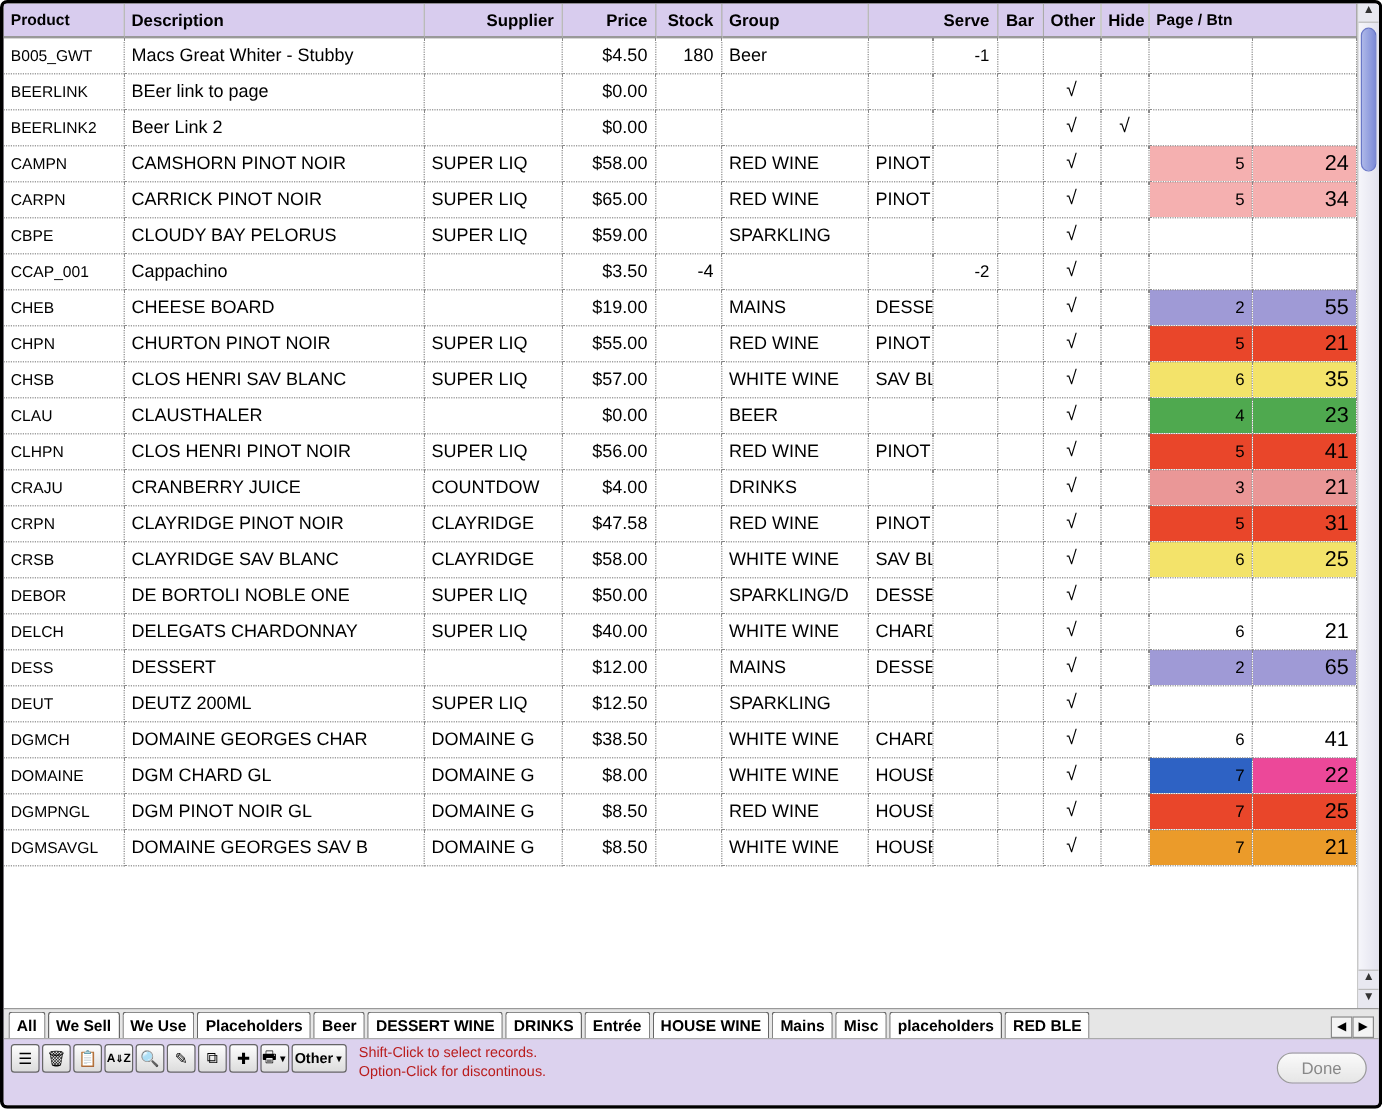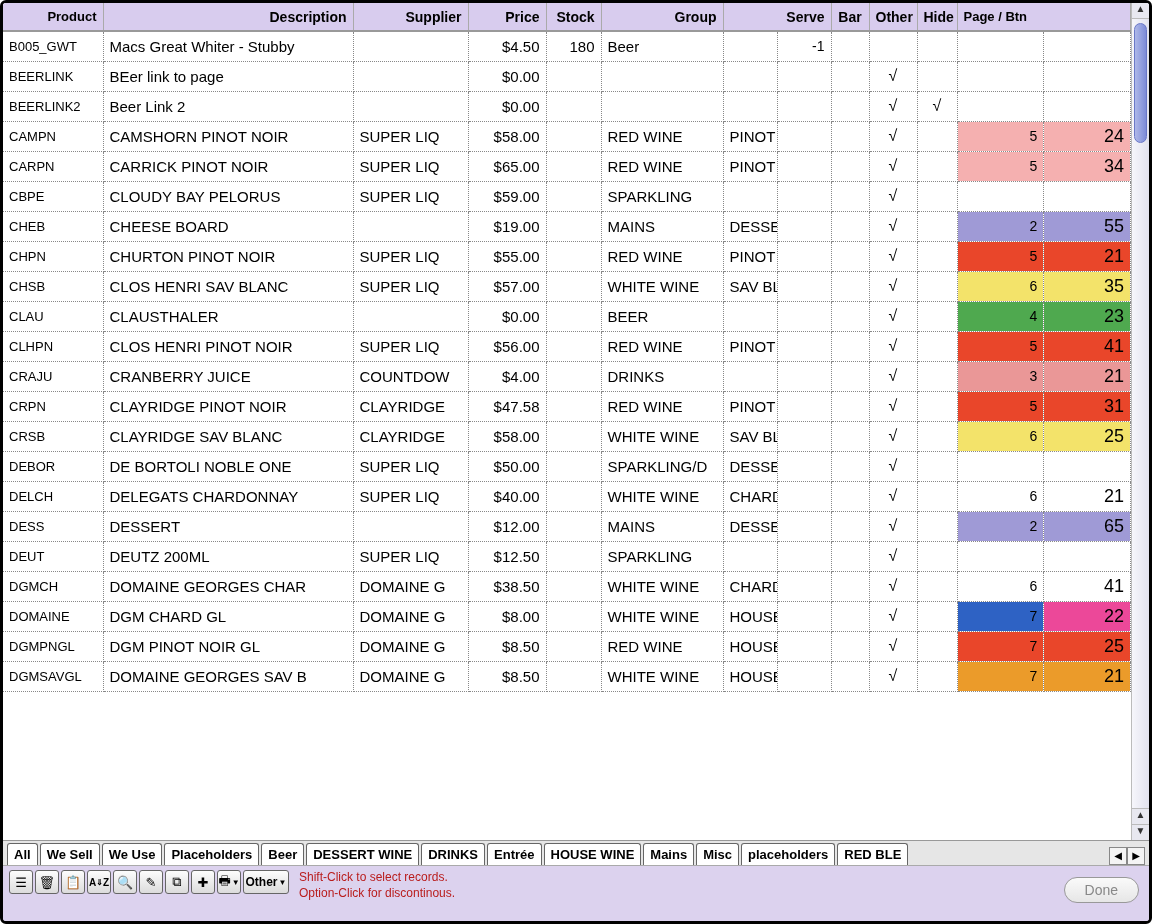--- a/index.html
+++ b/index.html
@@ -30,21 +30,21 @@
     padding: 4px 6px;
     font-size: 15px;
     white-space: nowrap;
     overflow: hidden;
     text-overflow: clip;
     height: 30px;
   }
   thead th {
     background: #d8ccee;
     font-weight: bold;
-    text-align: right;
+    text-align: left;
     border-bottom: 2px solid #999;
     border-right: 1px solid #aaa;
     height: 28px;
     font-size: 14px;
   }
   .col-product { width: 100px; font-size:13px;}
   .col-desc    { width: 250px; }
   .col-supp    { width: 115px; }
   .col-price   { width: 78px; text-align:right; }
   .col-stock   { width: 55px; text-align:right; }
@@ -223,20 +223,35 @@
             </tr>
             <tr>
               <td class="col-product">CBPE</td>
               <td class="col-desc">CLOUDY BAY PELORUS</td>
               <td class="col-supp">SUPER LIQ</td>
               <td class="col-price">$59.00</td>
               <td class="col-stock"></td>
               <td class="col-group">SPARKLING</td>
               <td class="col-serve"></td>
               <td class="col-serve-n"></td>
+              <td class="col-bar"></td>
+              <td class="col-other"><span class="check">√</span></td>
+              <td class="col-hide"></td>
+              <td class="col-page"></td>
+              <td class="col-btn"></td>
+            </tr>
+            <tr>
+              <td class="col-product">CCAP_001</td>
+              <td class="col-desc">Cappachino</td>
+              <td class="col-supp"></td>
+              <td class="col-price">$3.50</td>
+              <td class="col-stock">-4</td>
+              <td class="col-group"></td>
+              <td class="col-serve"></td>
+              <td class="col-serve-n">-2</td>
               <td class="col-bar"></td>
               <td class="col-other"><span class="check">√</span></td>
               <td class="col-hide"></td>
               <td class="col-page"></td>
               <td class="col-btn"></td>
             </tr>
             <tr>
               <td class="col-product">CHEB</td>
               <td class="col-desc">CHEESE BOARD</td>
               <td class="col-supp"></td>

